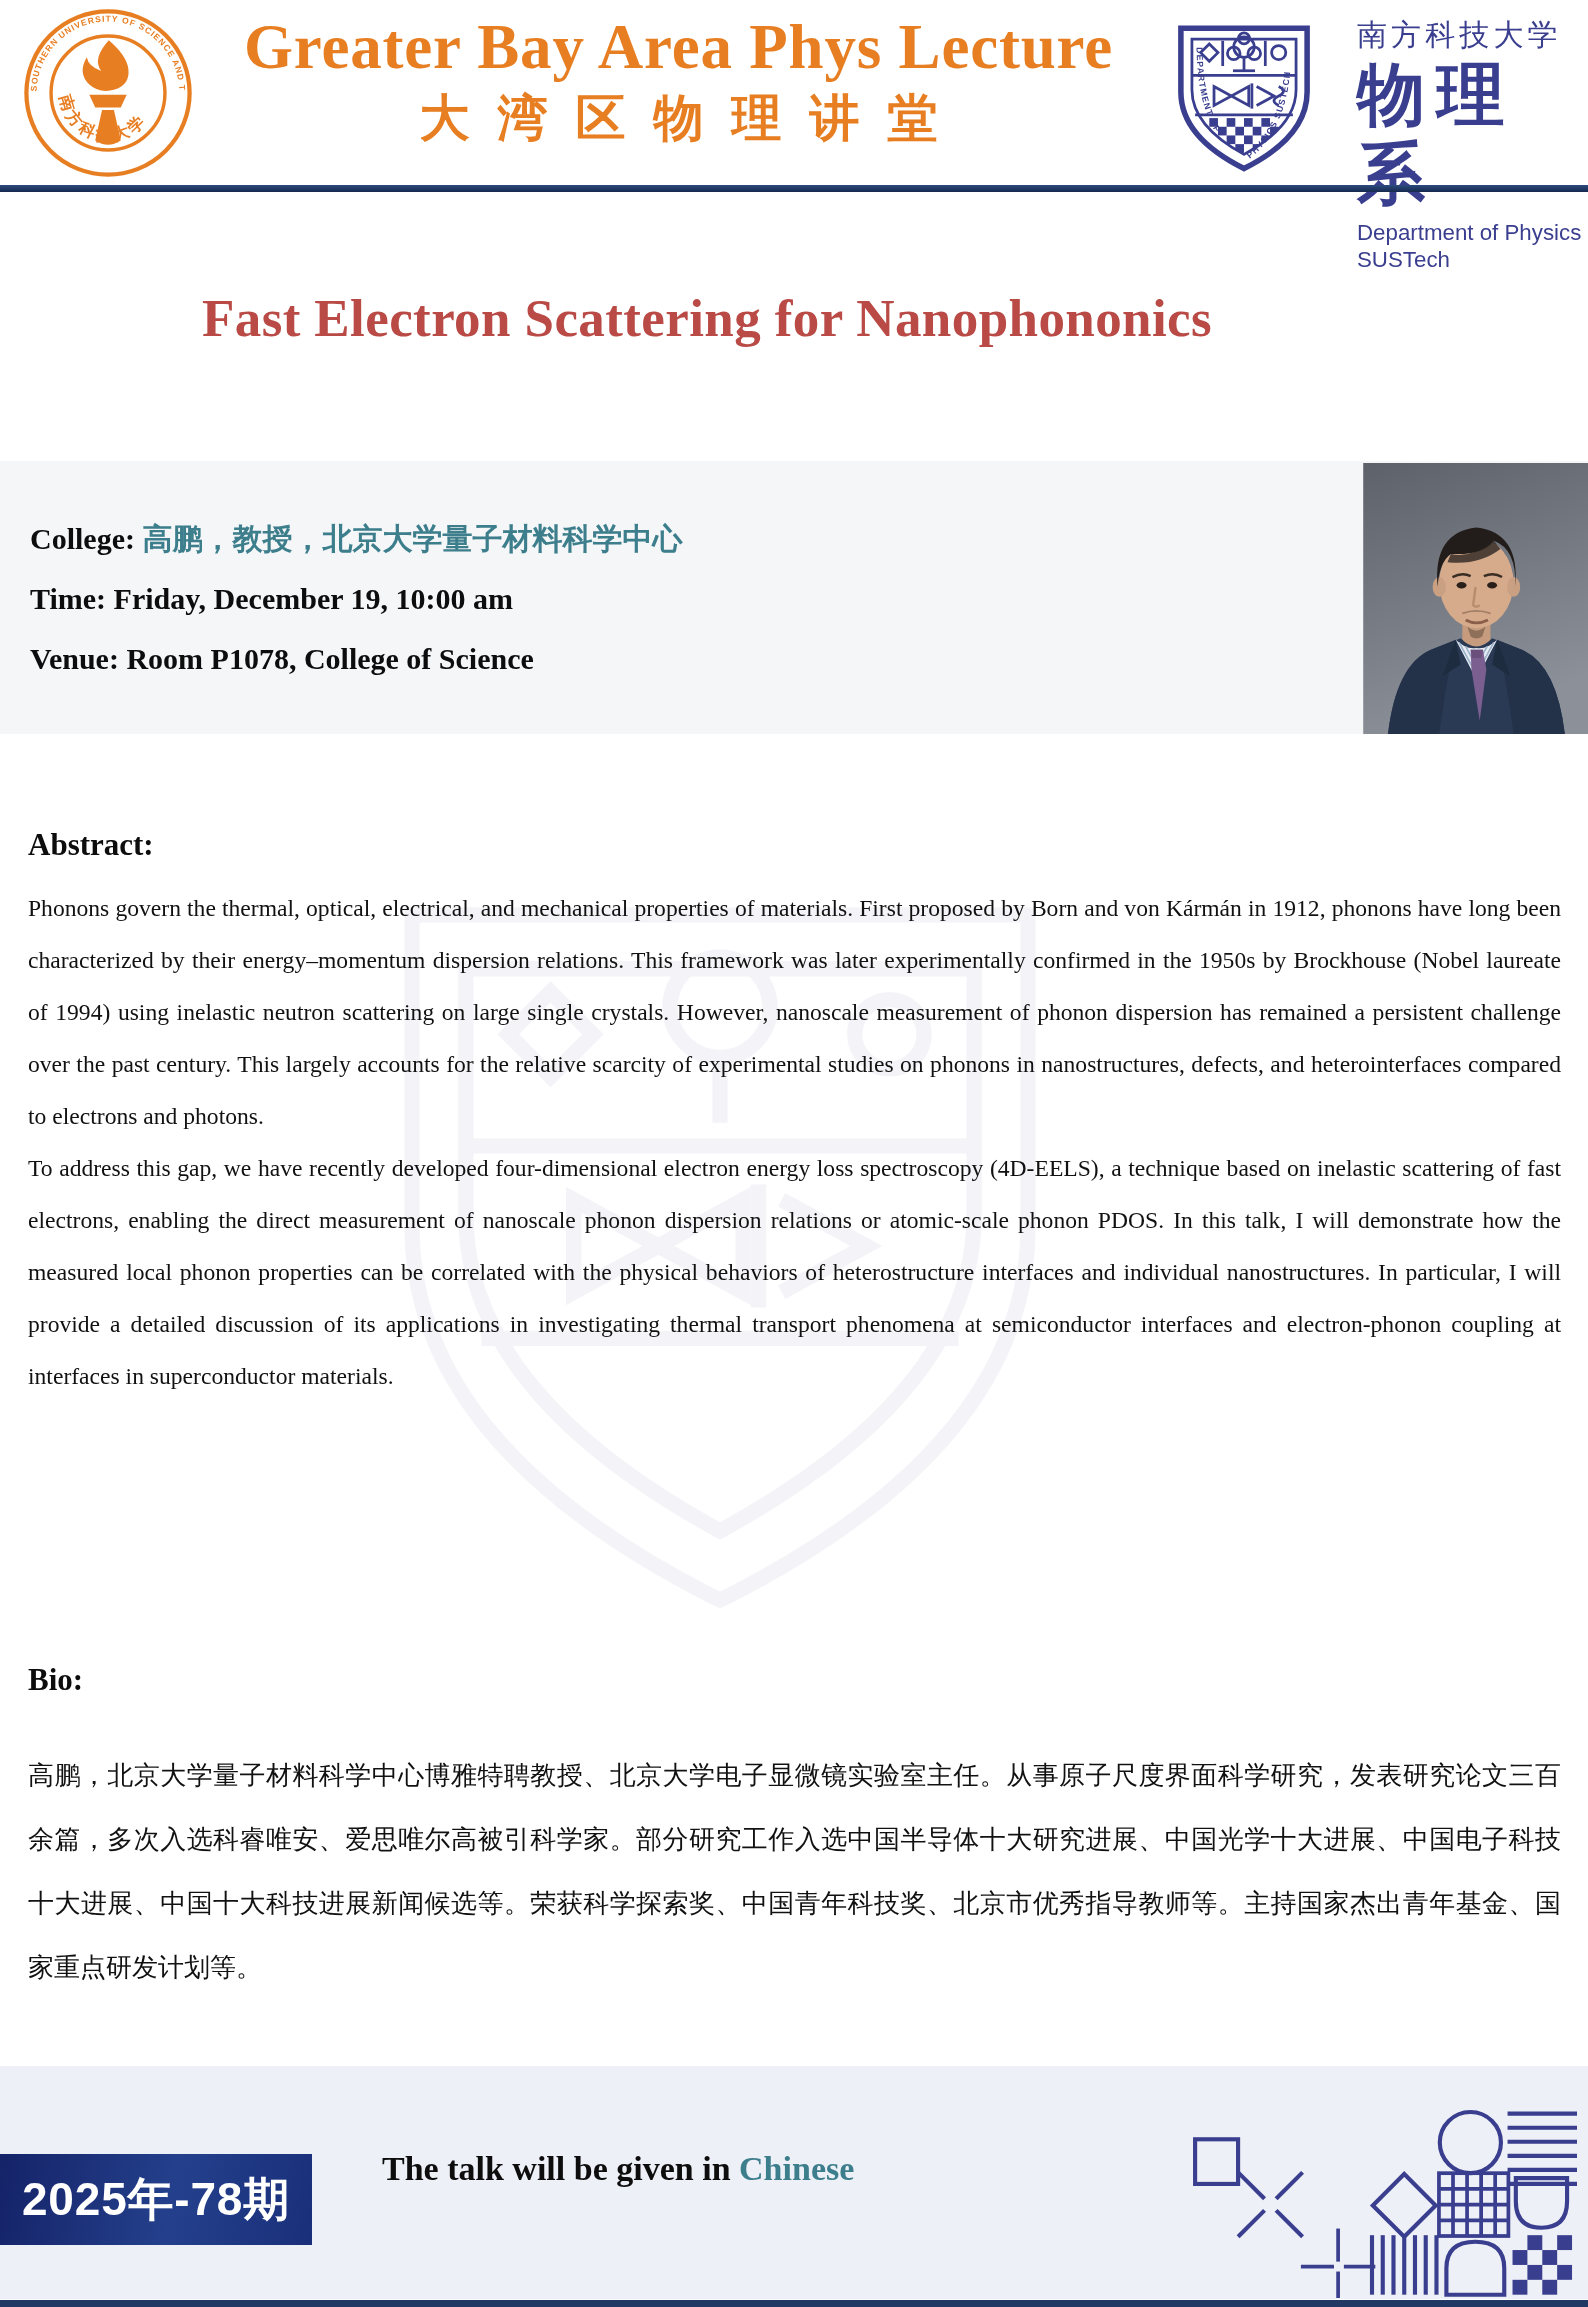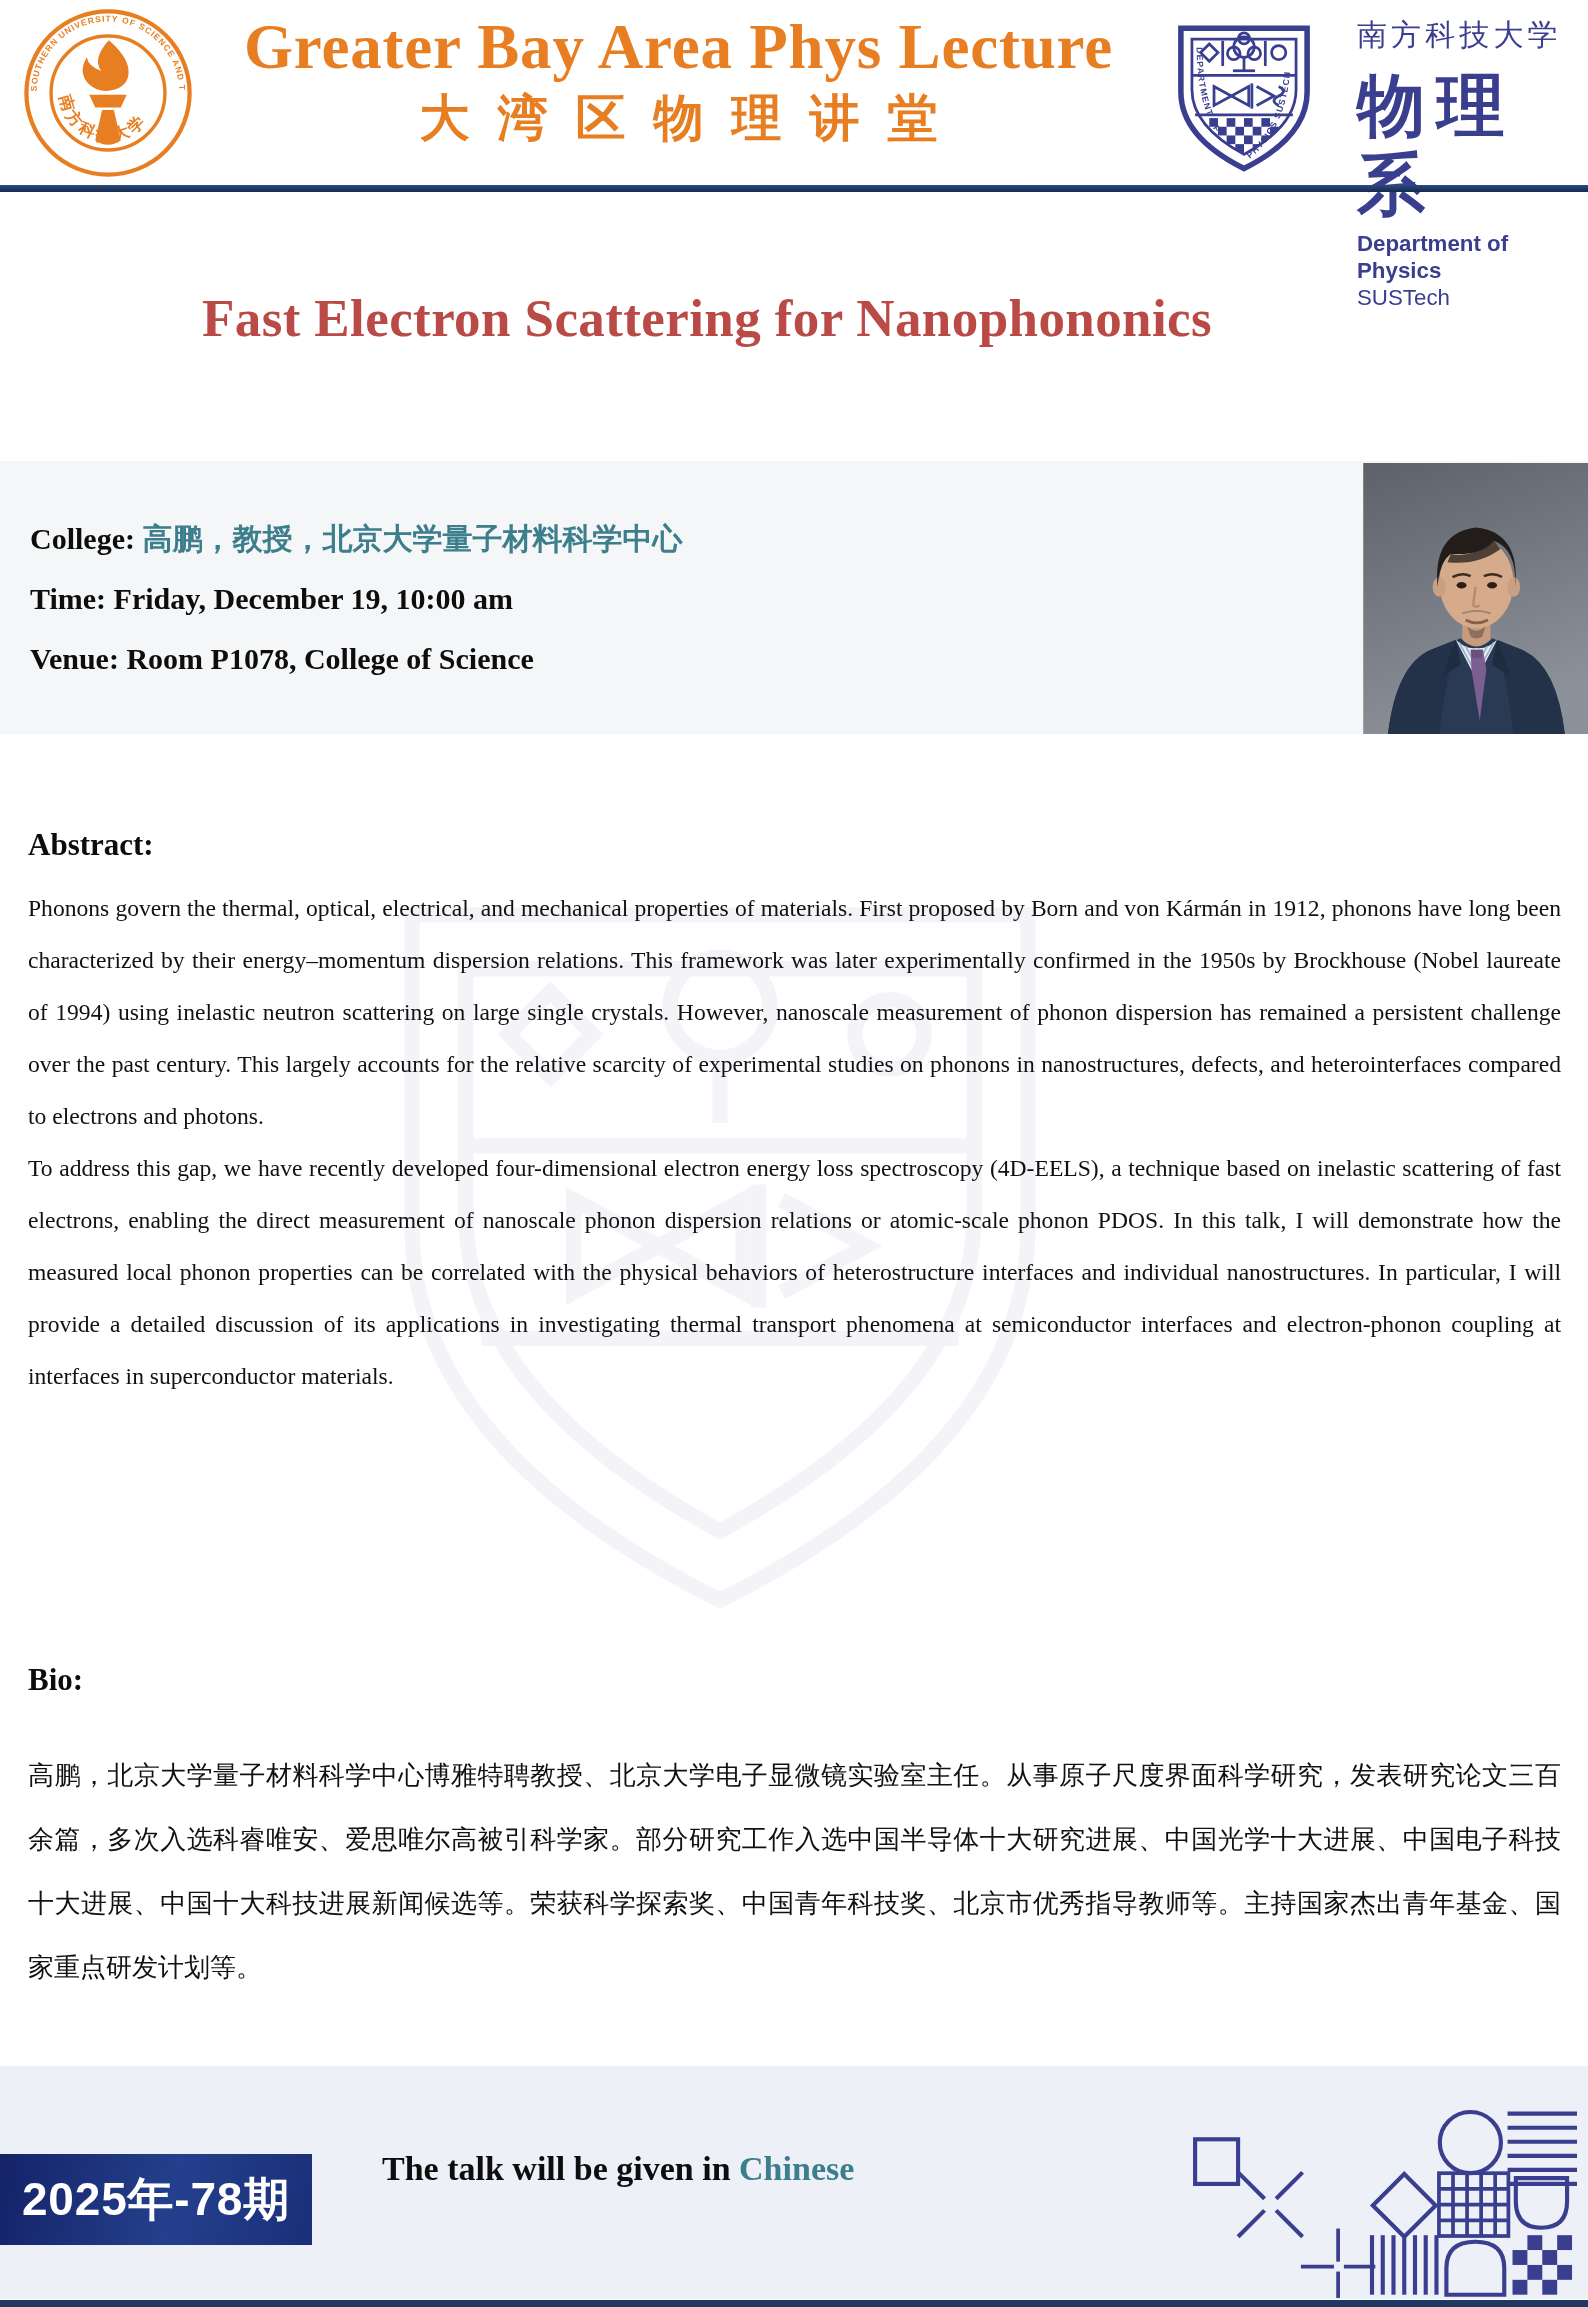--- a/index.html
+++ b/index.html
@@ -17,22 +17,22 @@
 
   
   .header{position:absolute;left:0;top:0;width:1589px;height:185px;background:#fff;}
   .seal{position:absolute;left:23px;top:8.3px;width:170px;height:170px;}
   .header-titles{position:absolute;left:207px;top:8.3px;width:943px;text-align:center;}
   .header-title-en{font-family:var(--serif);font-weight:bold;color:var(--orange);font-size:63px;line-height:79px;letter-spacing:0.8px;}
   .header-title-zh{font-family:var(--serif);font-weight:bold;color:var(--orange);font-size:50px;line-height:63px;letter-spacing:28px;text-indent:28px;}
   .dept-shield{position:absolute;left:1173px;top:15px;width:142px;height:162px;}
   .dept-text{position:absolute;left:1357px;top:16.5px;width:232px;color:var(--navy);font-family:var(--sans);}
   .dept-univ-zh{font-size:30px;letter-spacing:4.1px;line-height:36px;}
-  .dept-name-zh{font-size:68px;font-weight:bold;letter-spacing:11.6px;line-height:79px;margin-top:13px;}
-  .dept-en1{font-size:22.3px;line-height:27px;margin-top:6.6px;font-weight:bold;}
+  .dept-name-zh{font-size:68px;font-weight:bold;letter-spacing:11.6px;line-height:79px;margin-top:2px;}
+  .dept-en1{font-size:22.3px;line-height:27px;margin-top:6.6px;}
   .dept-en2{font-size:22.3px;line-height:27px;}
   .header-divider{position:absolute;left:0;top:185px;width:1589px;height:7.4px;background:linear-gradient(to bottom,#2c4a7d,#16294f);}
 
   
   .talk-title{position:absolute;left:0;top:288px;width:1414px;text-align:center;color:var(--red);
     font-size:53px;font-weight:bold;font-family:var(--serif);letter-spacing:0.4px;}
 
   
   .speaker-band{position:absolute;left:0;top:461px;width:1589px;height:273px;background:#f4f6f8;}
   .detail-lines{position:absolute;left:30px;top:48px;font-size:30px;font-weight:bold;color:#0d0d0d;line-height:60px;}

